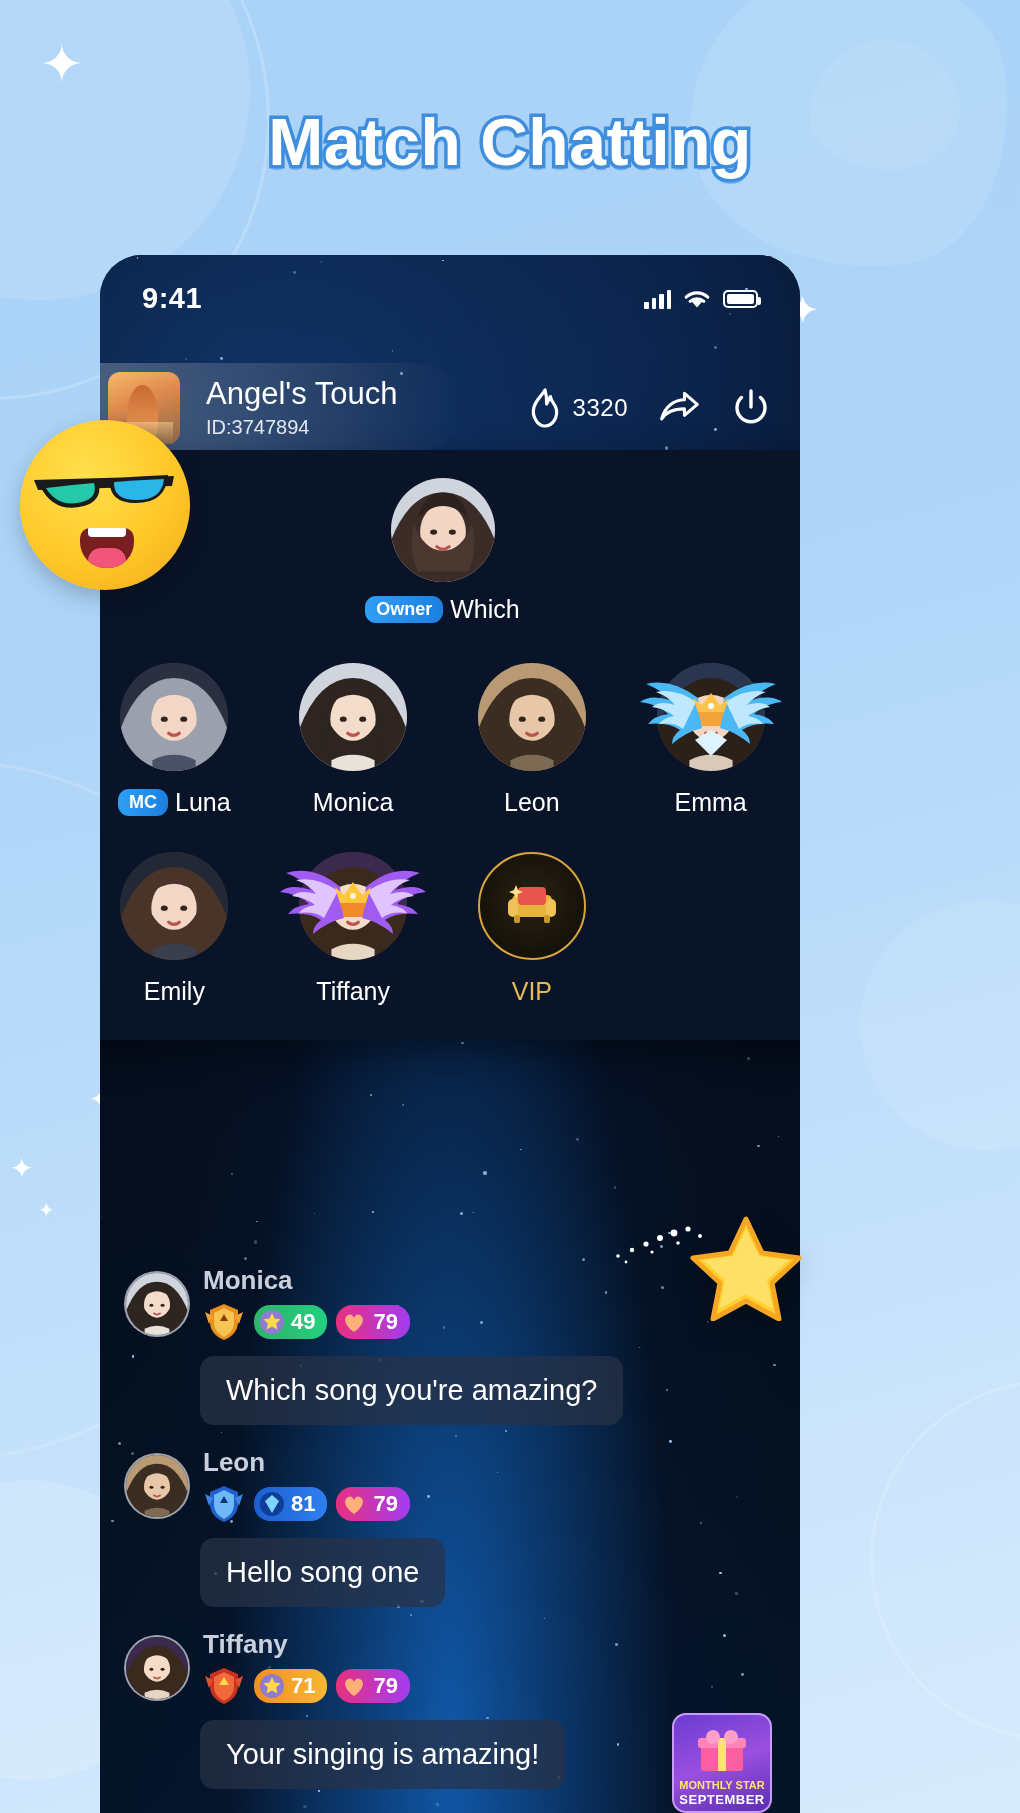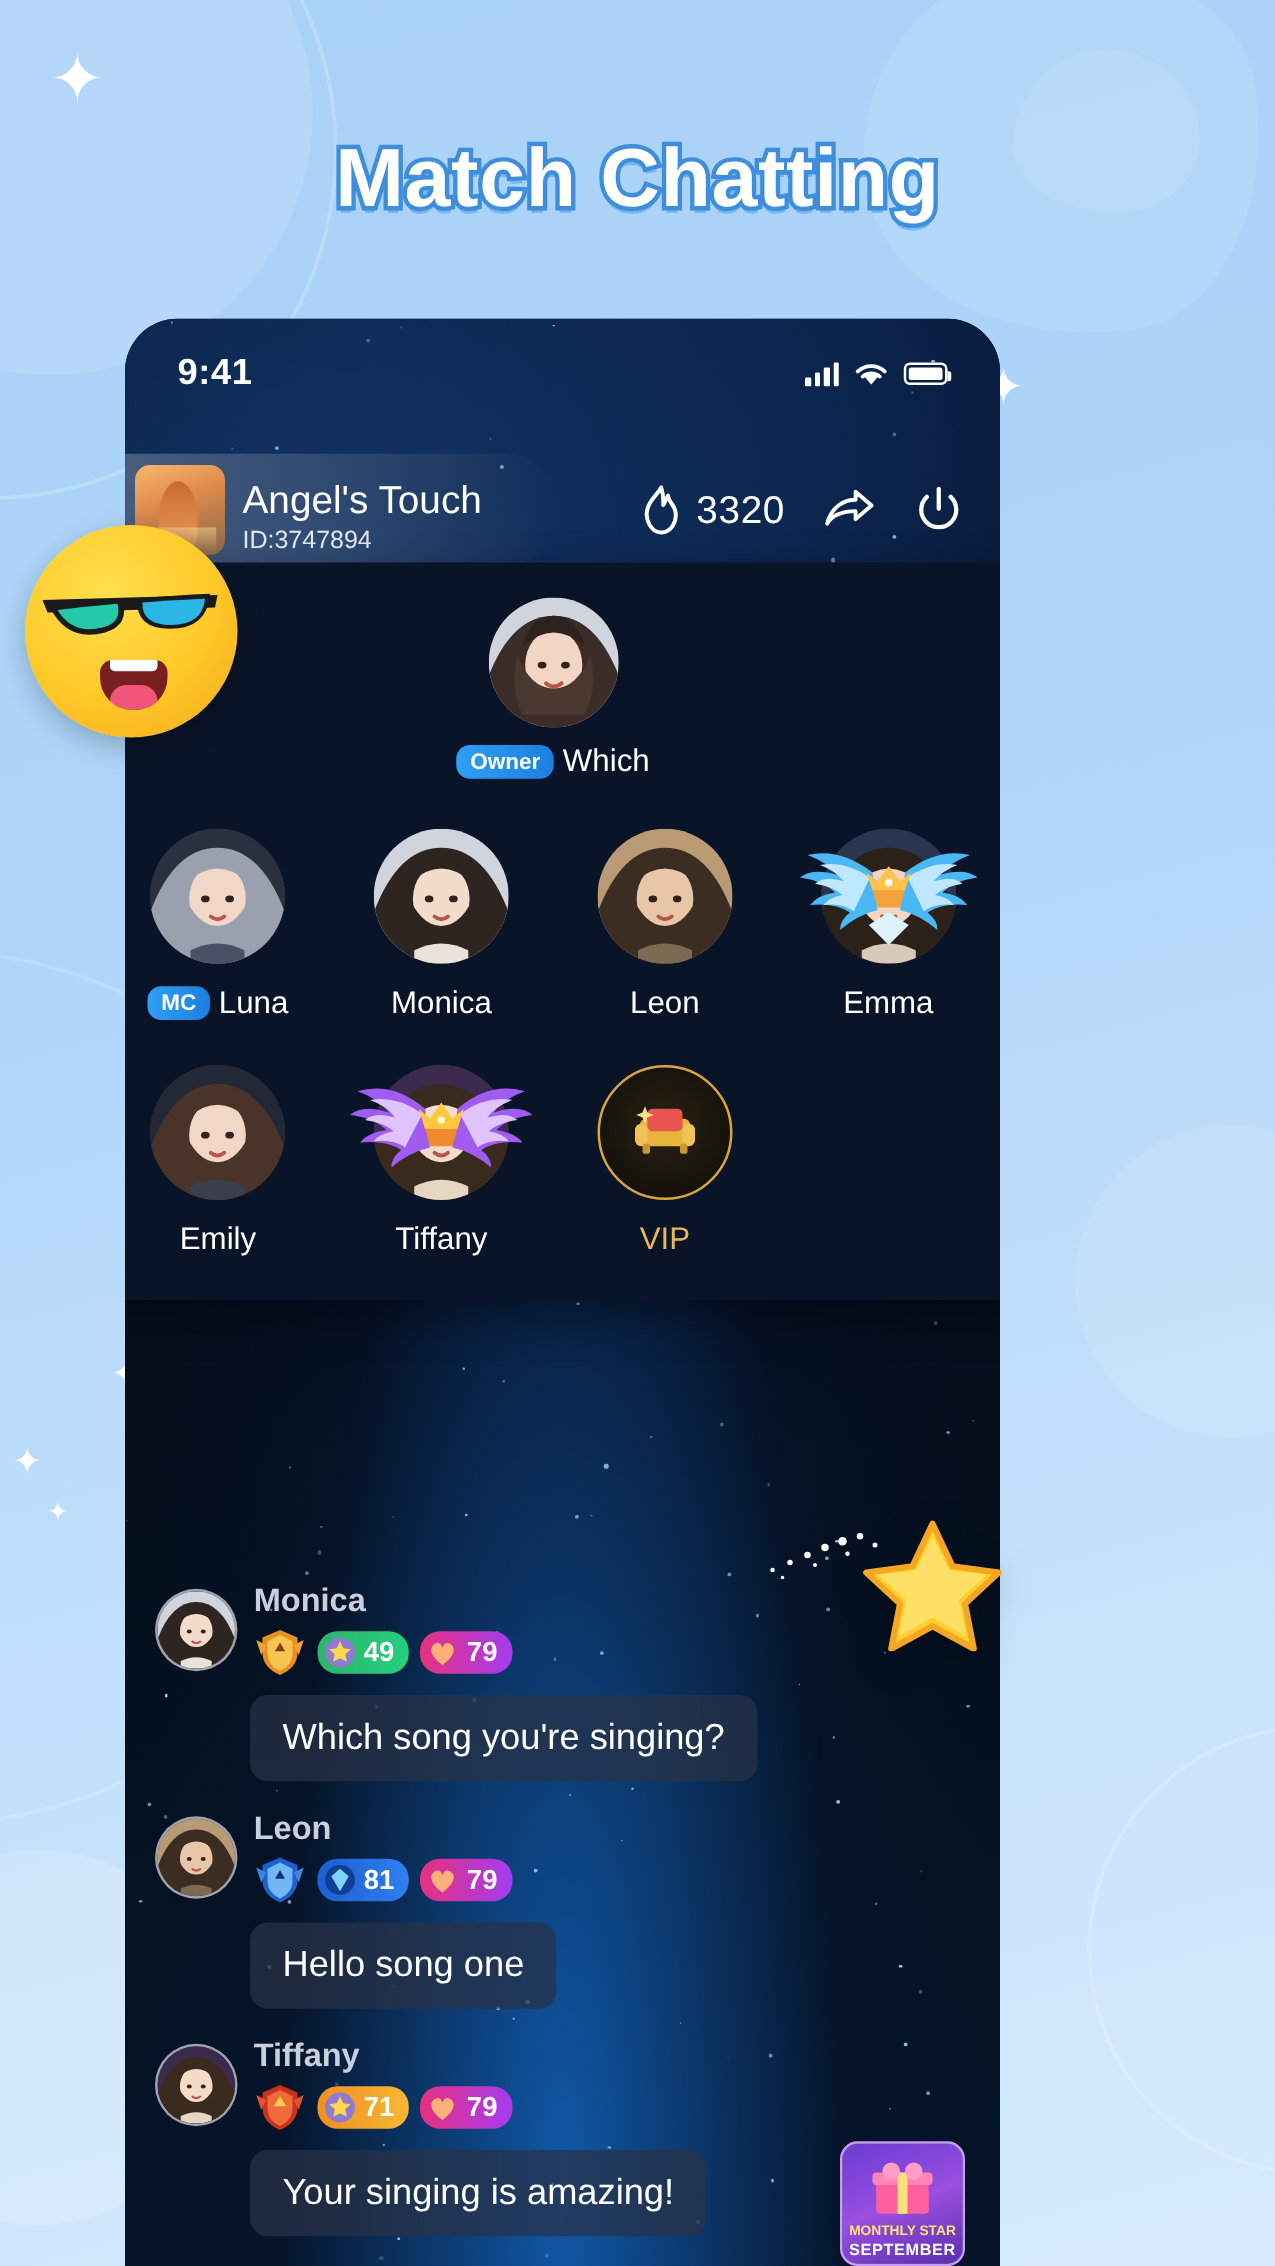--- a/index.html
+++ b/index.html
@@ -92,21 +92,21 @@
   .batt { width: 35px; height: 18px; border: 2px solid #fff; border-radius: 5px; position: relative; }
   .batt::after { content:""; position:absolute; right:-5px; top:5px; width:3px; height:8px; background:#fff; border-radius:0 2px 2px 0;}
   .batt i { position:absolute; inset:2px; background:#fff; border-radius:2px; }
 
   
   .room-header {
     position: absolute; top: 108px; left: 0; width: 100%;
     display: flex; align-items: center; padding: 0 28px 0 0;
   }
   .room-pill {
-    display: flex; align-items: flex-end; gap: 14px;
+    display: flex; align-items: center; gap: 26px;
     background: linear-gradient(90deg, rgba(120,135,160,0.55) 0%, rgba(70,85,112,0.35) 70%, rgba(40,52,74,0.0) 100%);
     border-radius: 0 46px 46px 0; padding: 9px 64px 9px 8px;
     margin-left: 0;
   }
   .room-avatar {
     width: 72px; height: 72px; border-radius: 12px; overflow: hidden;
     background: linear-gradient(160deg,#f6b96a,#e08a4e 40%,#b5784a 70%,#8d6b52);
     position: relative; flex: none;
   }
   .room-avatar::before {
@@ -114,21 +114,21 @@
     background: linear-gradient(180deg,#c96a33,#f0a55f); border-radius:50% 50% 40% 40%;
   }
   .room-avatar::after {
     content:""; position:absolute; left:10%; bottom:0; width:80%; height:30%;
     background: linear-gradient(180deg,rgba(255,220,160,.5),rgba(150,110,70,.8));
   }
   .room-name { color:#fff; font-size: 31px; font-weight: 500; line-height: 1.1; }
   .room-id { color: #e4e9f2; font-size: 20px; margin-top: 4px; }
   .header-actions { margin-left: auto; display:flex; align-items:center; gap: 30px; }
   .hot { display:flex; align-items:center; gap: 10px; color:#fff; }
-  .hot-num { font-size: 31px; letter-spacing: .5px; }
+  .hot-num { font-size: 24px; letter-spacing: .5px; }
   .ic { width: 42px; height: 42px; display:flex; align-items:center; justify-content:center; }
 
   
   .panel {
     position: absolute; left: -45px; top: 195px;
     width: 775px; border-radius: 26px;
     background: #0a1428;
     padding: 28px 30px 34px;
     box-shadow: 0 12px 34px rgba(0,0,0,0.4);
   }
@@ -692,21 +692,21 @@
               <span class="ico">
                   <svg viewBox="0 0 26 26">
                     <path d="M13 23 C3 16 2 9 7 6 q4-2 6 3 q2-5 6-3 c5 3 4 10-6 17Z" fill="#ffb07a"></path>
                   </svg>
                 </span>
               <span>79</span>
             </div>
           </div>
         </div>
       </div>
-      <div><span class="bubble">Which song you're singing?</span></div>
+      <div><span class="bubble">Which song you're amazing?</span></div>
       </div>
       <div class="msg">
       <div class="msg-head">
         <div class="msg-av">
             <svg class="face" viewBox="0 0 100 100">
     <rect width="100" height="100" fill="#b99a74"></rect>
     <path d="M0 62 q18-48 50-48 t50 48 V100 H0Z" fill="#3b2d22"></path>
     <ellipse cx="50" cy="52" rx="21" ry="26" fill="#e8c6a8"></ellipse>
     <path d="M27 40 q23-21 46 0 q-5-24-23-24 t-23 24Z" fill="#3b2d22"></path>
     <ellipse cx="41" cy="52" rx="3.2" ry="2.5" fill="#33231d"></ellipse>

